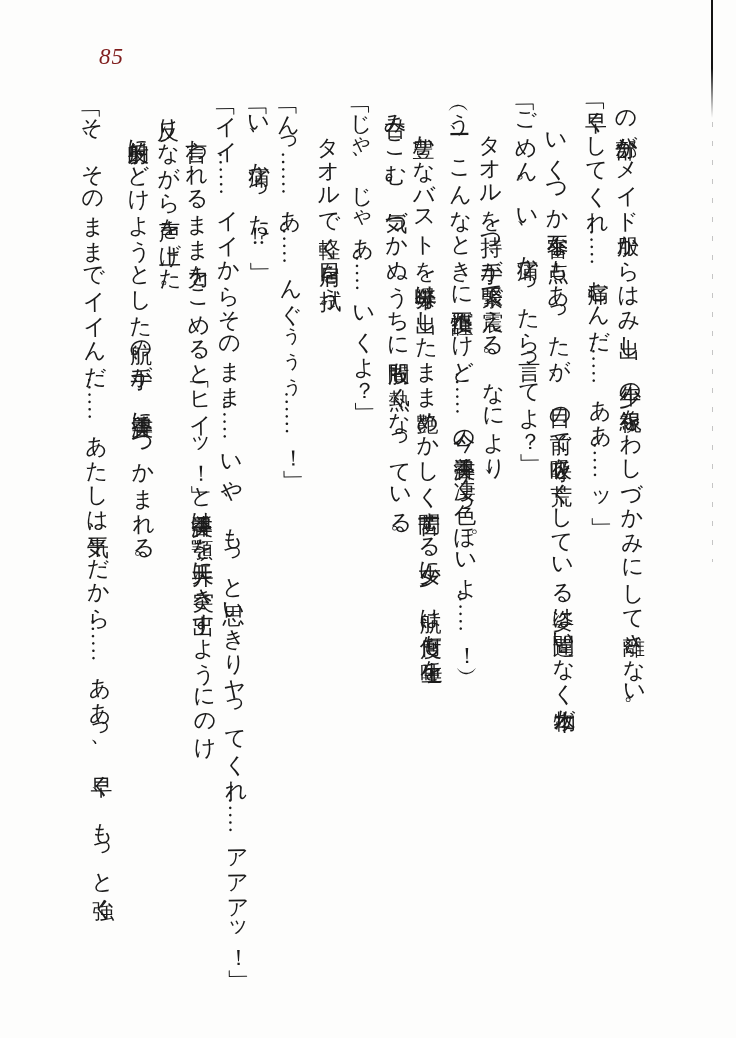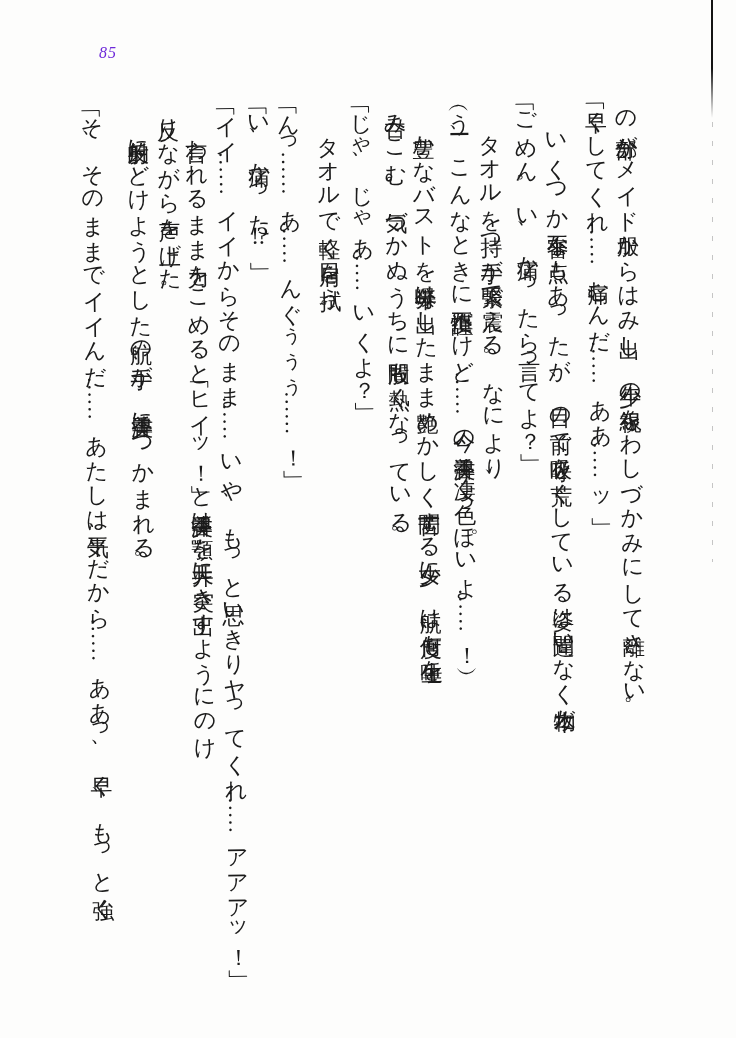--- a/index.html
+++ b/index.html
@@ -16,23 +16,23 @@
   .book-page {
     position: relative;
     width: 736px; height: 1038px;
     background: var(--paper);
   }
   
   .page-number {
     position: absolute;
     left: 99px; top: 44px;
     font-style: italic;
-    font-size: 16px;
+    font-size: 23px;
     letter-spacing: 1px;
-    color: #6d28d9;
+    color: #7f1d1d;
   }
   
   .border-top-right {
     position: absolute;
     left: 711px; top: 0;
     width: 2px; height: 118px;
     background: linear-gradient(to bottom, #141414 0%, #141414 58%, rgba(20,20,20,0) 100%);
   }
   
   .border-dashes {

